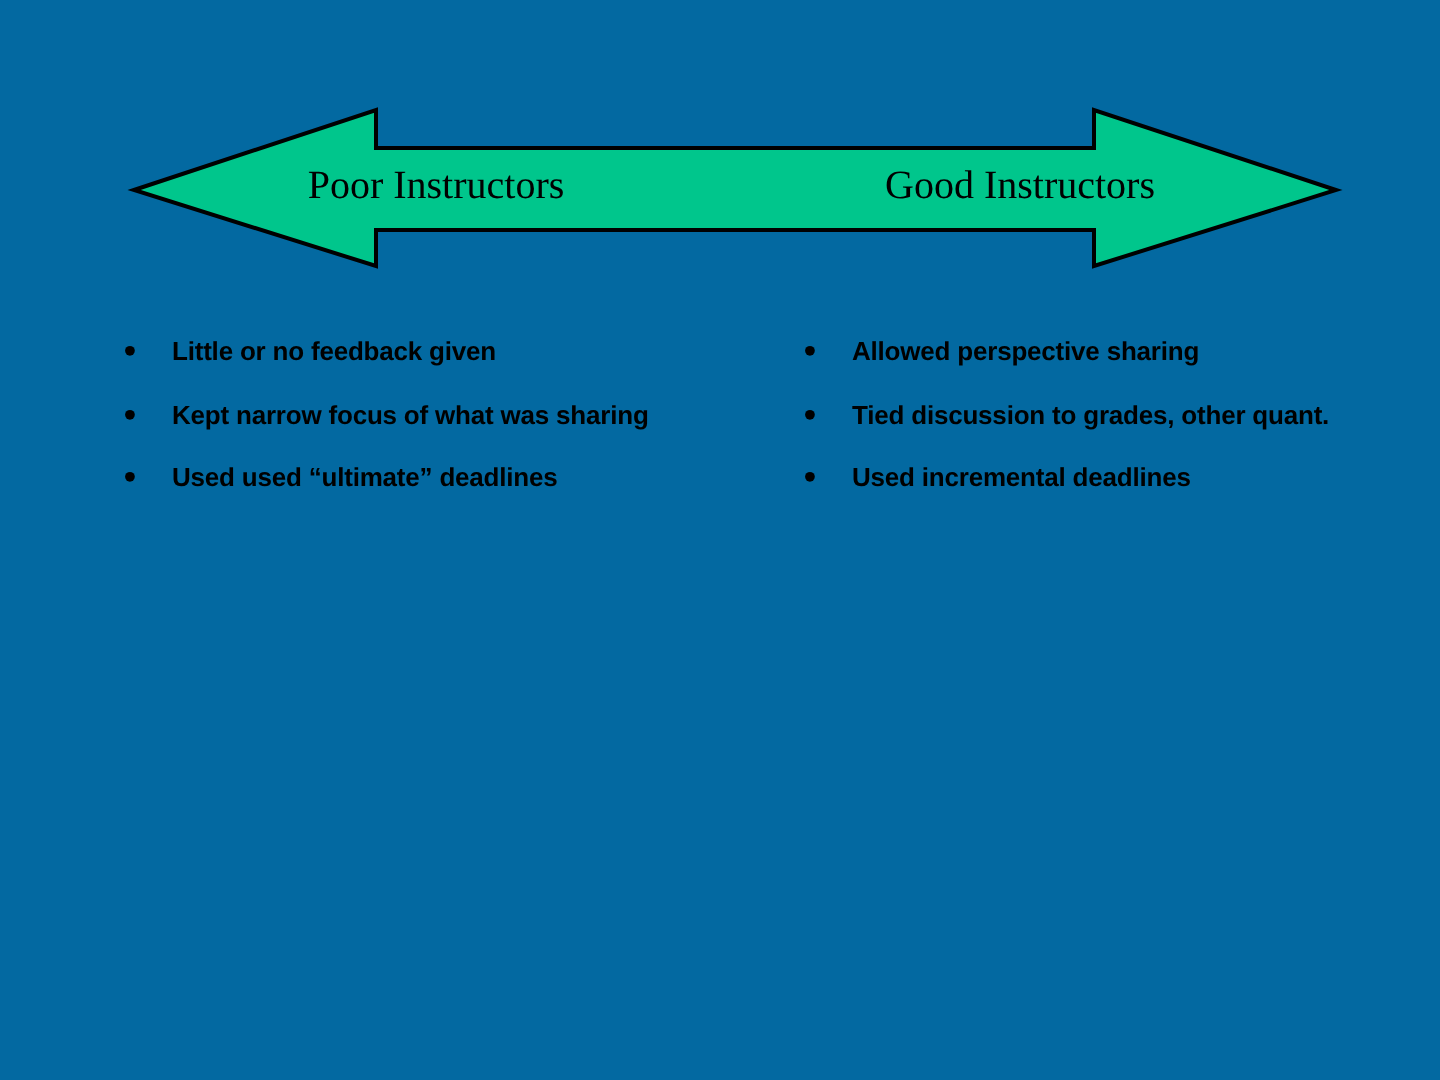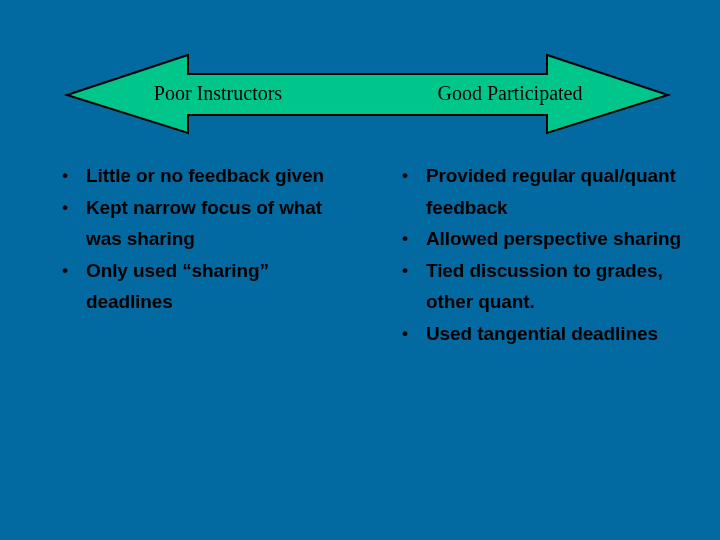--- a/index.html
+++ b/index.html
@@ -62,21 +62,21 @@
   .bullet-list {
     margin: 0;
     padding: 0;
     list-style: none;
   }
   .bullet-item {
     position: relative;
     padding-left: 28px;
     margin: 0 0 0 0;
     font-family: "Liberation Sans", "DejaVu Sans", sans-serif;
-    font-size: 19px;
+    font-size: 13px;
     font-weight: bold;
     color: #000000;
     line-height: 31.5px;
     letter-spacing: -0.1px;
   }
   .bullet-item::before {
     content: "\2022";
     position: absolute;
     left: 4px;
     top: 0;
@@ -90,33 +90,32 @@
 
 <div id="slide" style="background: #0369a1;">
 
   <div id="arrow-band">
     <svg id="arrow-svg" width="720" height="150" viewBox="0 0 720 150">
       <polygon points="67,95 188,55 188,74 547,74 547,55 668,95 547,133 547,115 188,115 188,133" fill="#00c68c" stroke="#000000" stroke-width="2" stroke-linejoin="miter"></polygon>
     </svg>
 
     <div class="arrow-label" id="label-left">Poor Instructors</div>
 
-    <div class="arrow-label" id="label-right">Good Participated</div>
+    <div class="arrow-label" id="label-right">Good Instructors</div>
   </div>
 
   <div class="column" id="column-left">
     <ul class="bullet-list">
       <li class="bullet-item">Little or no feedback given</li>
       <li class="bullet-item">Kept narrow focus of what was sharing</li>
-      <li class="bullet-item">Only used “sharing” deadlines</li>
+      <li class="bullet-item">Used used “ultimate” deadlines</li>
     </ul>
   </div>
 
   <div class="column" id="column-right">
     <ul class="bullet-list">
-      <li class="bullet-item">Provided regular qual/quant feedback</li>
       <li class="bullet-item">Allowed perspective sharing</li>
       <li class="bullet-item">Tied discussion to grades, other quant.</li>
-      <li class="bullet-item">Used tangential deadlines</li>
+      <li class="bullet-item">Used incremental deadlines</li>
     </ul>
   </div>
 
 </div>
 
 </body></html>

